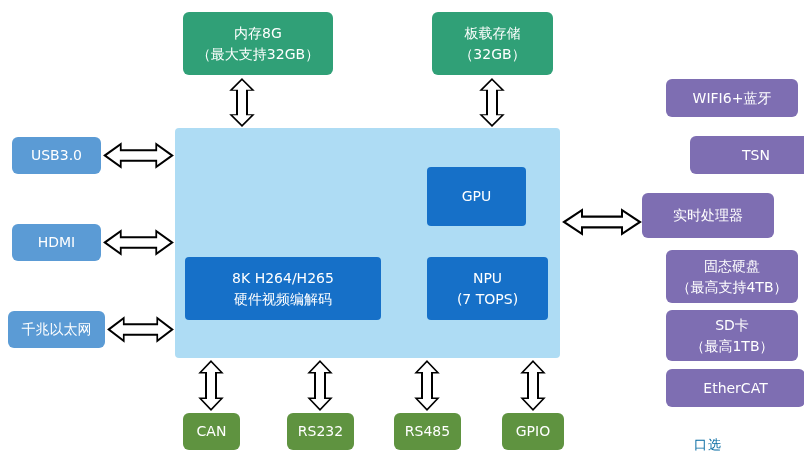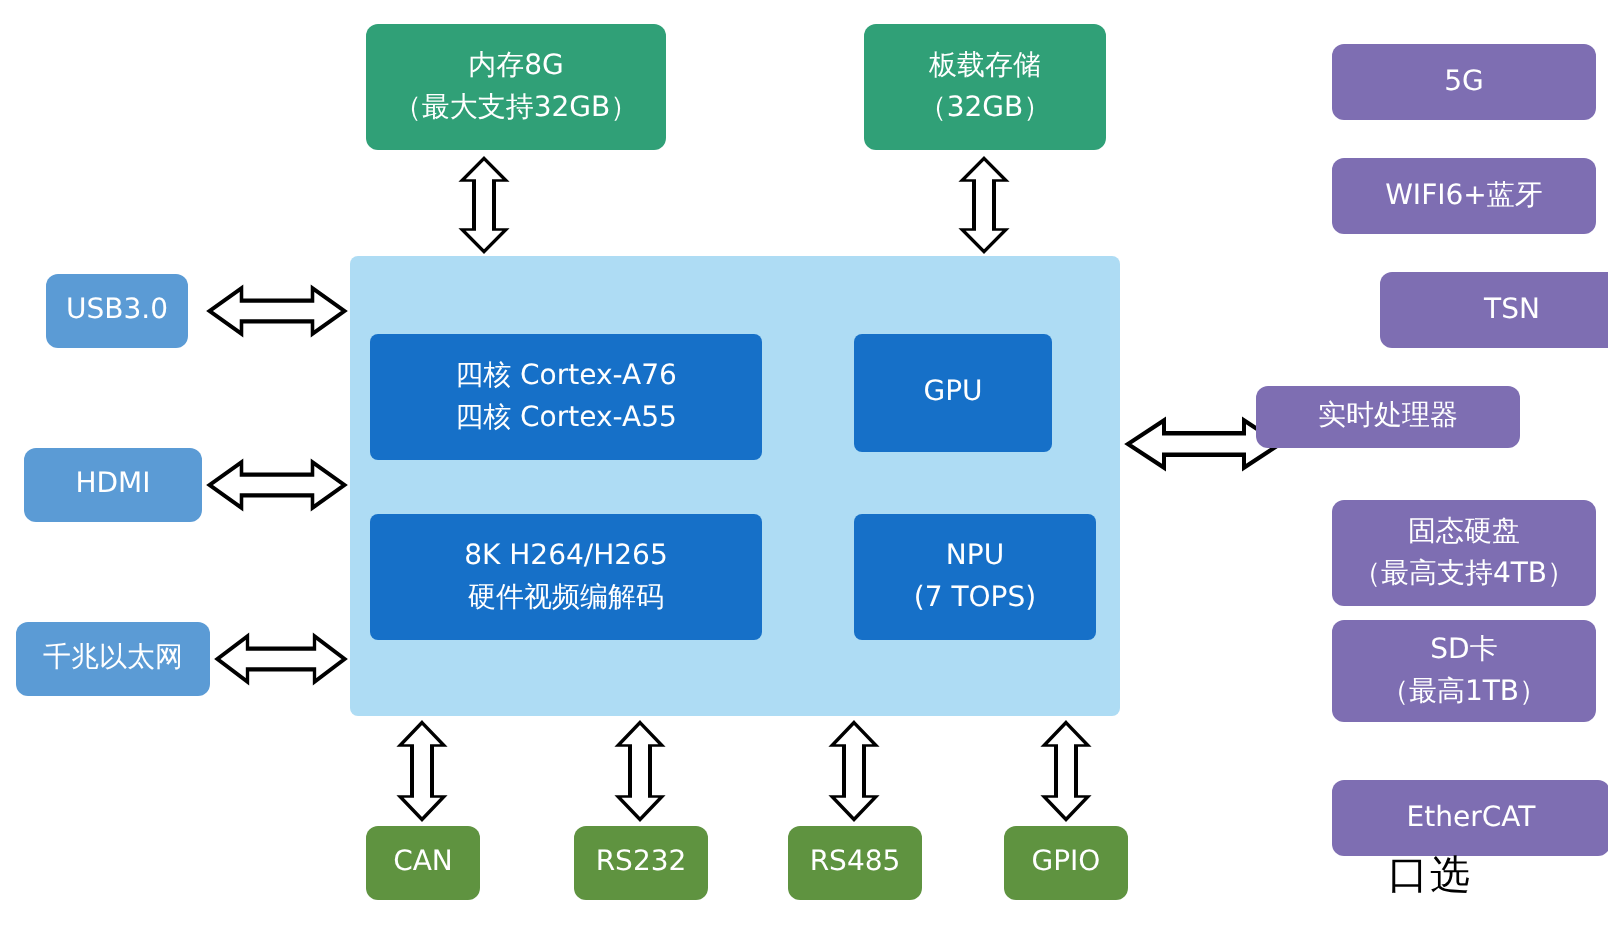--- a/index.html
+++ b/index.html
@@ -24,79 +24,76 @@
   .purple{background:#7E6EB2;}
   .green{background:#5F9340;}
   .darkblue{background:#1670C8;border-radius:4px;}
   .soc{
     position:absolute;
     left:175px;top:128px;width:385px;height:230px;
     background:#AEDCF4;border-radius:4px;
   }
   .arrow{position:absolute;}
   .legend{
-    position:absolute;left:694px;top:424px;
-    color:#000000;font-size:20px;letter-spacing:1px;
+    position:absolute;left:694px;top:436px;
+    color:#0369a1;font-size:13px;letter-spacing:1px;
   }
   svg{display:block;}
 </style>
 </head>
 <body>
 
 <div class="canvas">
 
   <div class="box teal" style="left:183px;top:12px;width:150px;height:63px;">内存8G
 （最大支持32GB）</div>
   <div class="box teal" style="left:432px;top:12px;width:121px;height:63px;">板载存储
 （32GB）</div>
 
   <svg class="arrow" style="left:229px;top:78px;" width="26" height="49" viewBox="0 0 26 80" preserveAspectRatio="none">
     <polygon points="13,2 24,20 18,20 18,60 24,60 13,78 2,60 8,60 8,20 2,20" fill="#fff" stroke="#000" stroke-width="2"></polygon>
   </svg>
   <svg class="arrow" style="left:479px;top:78px;" width="26" height="49" viewBox="0 0 26 80" preserveAspectRatio="none">
     <polygon points="13,2 24,20 18,20 18,60 24,60 13,78 2,60 8,60 8,20 2,20" fill="#fff" stroke="#000" stroke-width="2"></polygon>
   </svg>
 
-  <div class="box blue" style="left:12px;top:137px;width:71px;height:37px;margin-left:11px;">USB3.0</div>
+  <div class="box blue" style="left:12px;top:137px;width:89px;height:37px;">USB3.0</div>
   <div class="box blue" style="left:12px;top:224px;width:89px;height:37px;">HDMI</div>
   <div class="box blue" style="left:8px;top:311px;width:97px;height:37px;">千兆以太网</div>
 
   <svg class="arrow" style="left:103px;top:142px;" width="71" height="27" viewBox="0 0 80 26" preserveAspectRatio="none">
     <polygon points="2,13 20,2 20,8 60,8 60,2 78,13 60,24 60,18 20,18 20,24" fill="#fff" stroke="#000" stroke-width="2"></polygon>
   </svg>
   <svg class="arrow" style="left:103px;top:229px;" width="71" height="27" viewBox="0 0 80 26" preserveAspectRatio="none">
     <polygon points="2,13 20,2 20,8 60,8 60,2 78,13 60,24 60,18 20,18 20,24" fill="#fff" stroke="#000" stroke-width="2"></polygon>
   </svg>
   <svg class="arrow" style="left:107px;top:316px;" width="67" height="27" viewBox="0 0 80 26" preserveAspectRatio="none">
     <polygon points="2,13 20,2 20,8 60,8 60,2 78,13 60,24 60,18 20,18 20,24" fill="#fff" stroke="#000" stroke-width="2"></polygon>
   </svg>
 
   <div class="soc">
-    <div class="box darkblue" style="left:10px;top:39px;width:196px;height:63px;">四核 Cortex-A76
-四核 Cortex-A55</div>
     <div class="box darkblue" style="left:252px;top:39px;width:99px;height:59px;">GPU</div>
     <div class="box darkblue" style="left:10px;top:129px;width:196px;height:63px;">8K H264/H265
 硬件视频编解码</div>
     <div class="box darkblue" style="left:252px;top:129px;width:121px;height:63px;">NPU
 (7 TOPS)</div>
   </div>
 
   <svg class="arrow" style="left:562px;top:208px;" width="80" height="28" viewBox="0 0 80 26" preserveAspectRatio="none">
     <polygon points="2,13 20,2 20,8 60,8 60,2 78,13 60,24 60,18 20,18 20,24" fill="#fff" stroke="#000" stroke-width="2"></polygon>
   </svg>
 
-  <div class="box purple" style="left:666px;top:22px;width:132px;height:38px;">5G</div>
   <div class="box purple" style="left:666px;top:79px;width:132px;height:38px;">WIFI6+蓝牙</div>
   <div class="box purple" style="left:666px;top:136px;width:132px;height:38px;margin-left:24px;">TSN</div>
-  <div class="box purple" style="left:628px;top:193px;width:132px;height:31px;">实时处理器</div>
+  <div class="box purple" style="left:642px;top:193px;width:132px;height:45px;">实时处理器</div>
   <div class="box purple" style="left:666px;top:250px;width:132px;height:53px;">固态硬盘
 （最高支持4TB）</div>
   <div class="box purple" style="left:666px;top:310px;width:132px;height:51px;">SD卡
 （最高1TB）</div>
-  <div class="box purple" style="left:666px;top:390px;width:139px;height:38px;">EtherCAT</div>
+  <div class="box purple" style="left:666px;top:369px;width:139px;height:38px;">EtherCAT</div>
 
   <svg class="arrow" style="left:198px;top:360px;" width="26" height="51" viewBox="0 0 26 80" preserveAspectRatio="none">
     <polygon points="13,2 24,20 18,20 18,60 24,60 13,78 2,60 8,60 8,20 2,20" fill="#fff" stroke="#000" stroke-width="2"></polygon>
   </svg>
   <svg class="arrow" style="left:307px;top:360px;" width="26" height="51" viewBox="0 0 26 80" preserveAspectRatio="none">
     <polygon points="13,2 24,20 18,20 18,60 24,60 13,78 2,60 8,60 8,20 2,20" fill="#fff" stroke="#000" stroke-width="2"></polygon>
   </svg>
   <svg class="arrow" style="left:414px;top:360px;" width="26" height="51" viewBox="0 0 26 80" preserveAspectRatio="none">
     <polygon points="13,2 24,20 18,20 18,60 24,60 13,78 2,60 8,60 8,20 2,20" fill="#fff" stroke="#000" stroke-width="2"></polygon>
   </svg>

